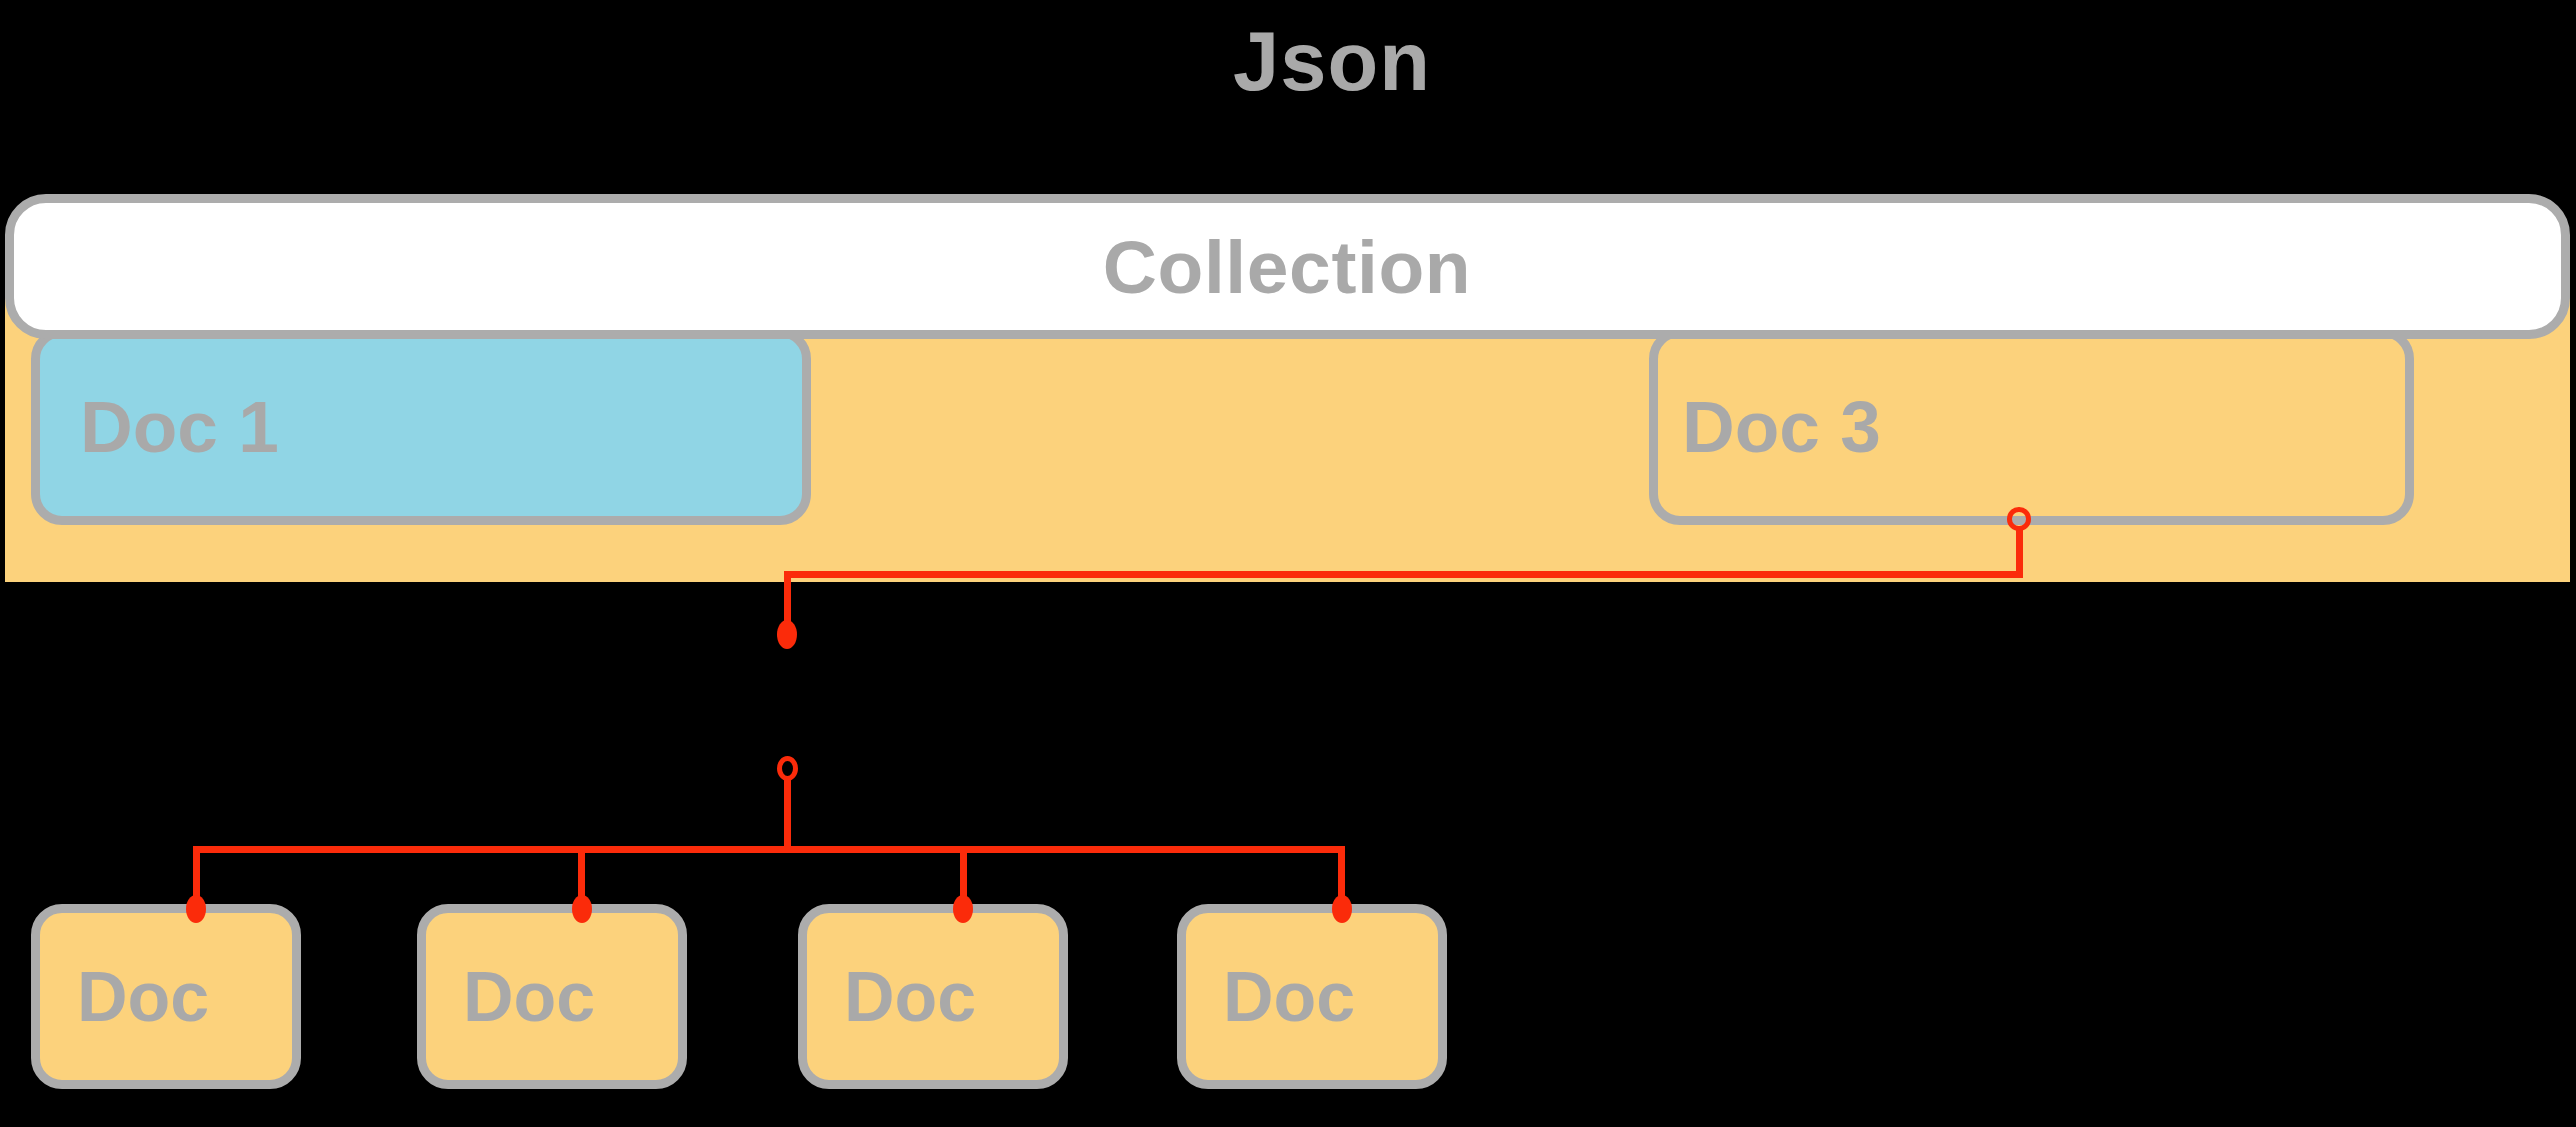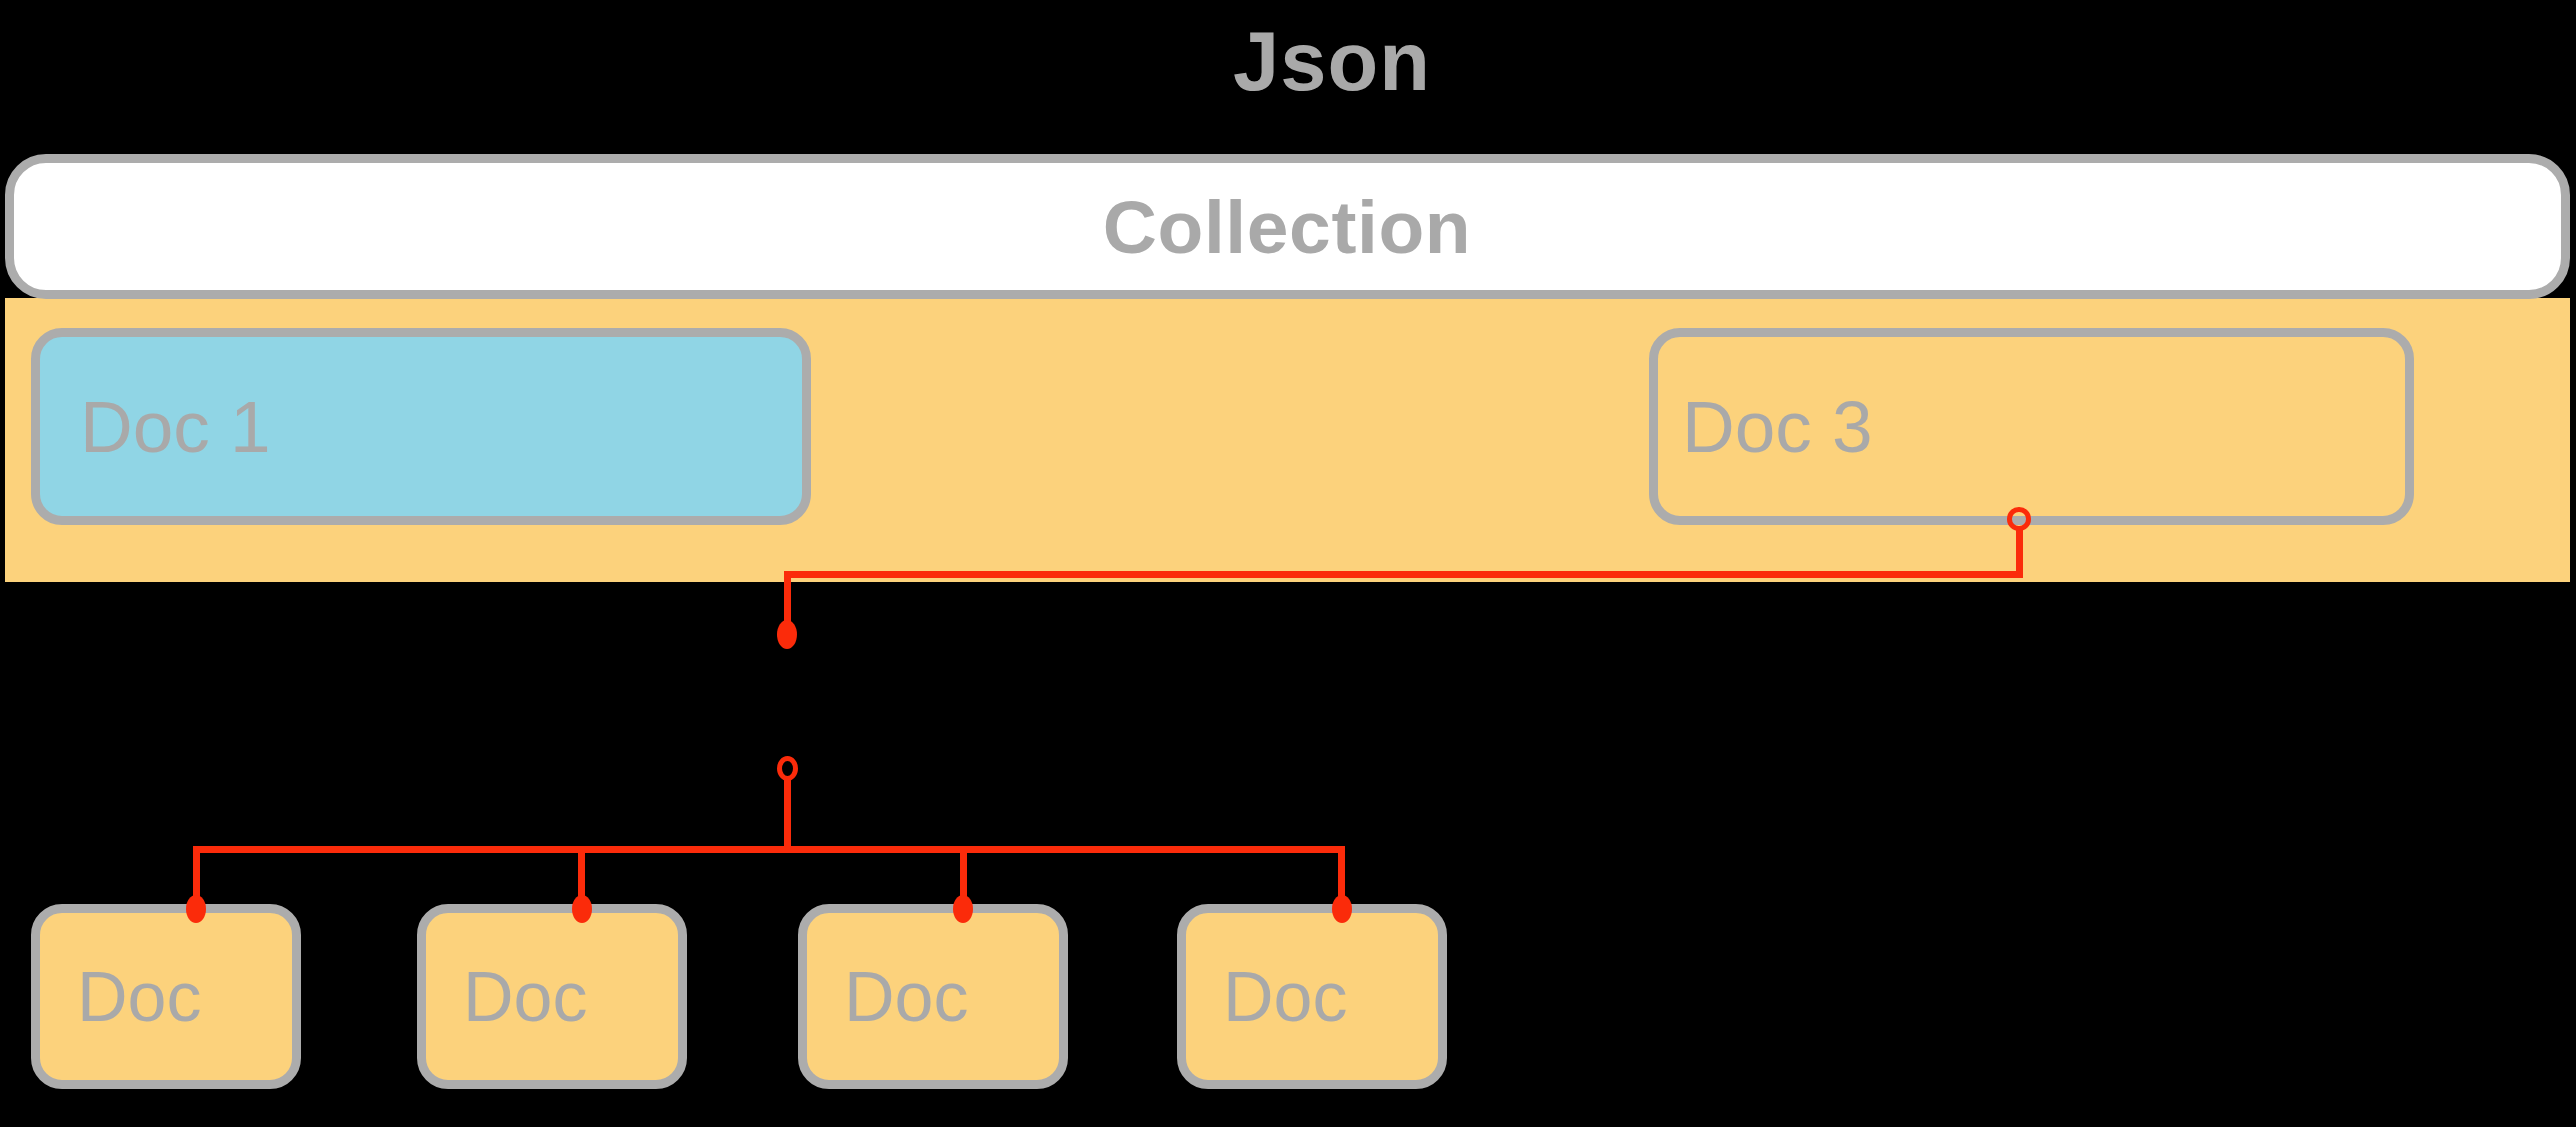--- a/index.html
+++ b/index.html
@@ -31,35 +31,36 @@
     margin-left:44px;
   }
   
   .bar{
     background:var(--panel-white);
     border:9px solid var(--border-gray);
     display:flex;align-items:center;justify-content:center;
     font-size:75px;font-weight:bold;color:var(--text-gray);
     letter-spacing:0.6px;
     z-index:3;
+    margin-top:40px;
   }
   .bar-collection{left:4.5px;top:154px;width:2565px;height:145px;border-radius:41px;}
   .bar-subcollection{left:4.5px;top:638px;width:1565px;height:130px;border-radius:37px;}
   
   .band{
     left:4.5px;top:298px;width:2565px;height:284px;
     background:var(--band-yellow);
     z-index:1;
   }
   
   .doc{
     border:9.5px solid var(--border-gray);
     border-radius:31px;
     display:flex;align-items:center;
-    font-weight:normal;color:var(--text-gray);
+    font-weight:bold;color:var(--text-gray);
     z-index:2;
     text-align:center;
   }
   .doc-top{top:328px;height:197px;font-size:73px;padding-left:40px;}
   .doc-cyan{background:var(--doc-cyan);}
   .doc-yellow{background:var(--band-yellow);padding-left:24px;}
   .doc1{left:31px;width:780px;}
   .doc2{left:845px;width:772px;}
   .doc3{left:1649px;width:765px;}
   .doc-sub{top:904px;width:270px;height:185px;font-size:70px;padding-left:37px;}

